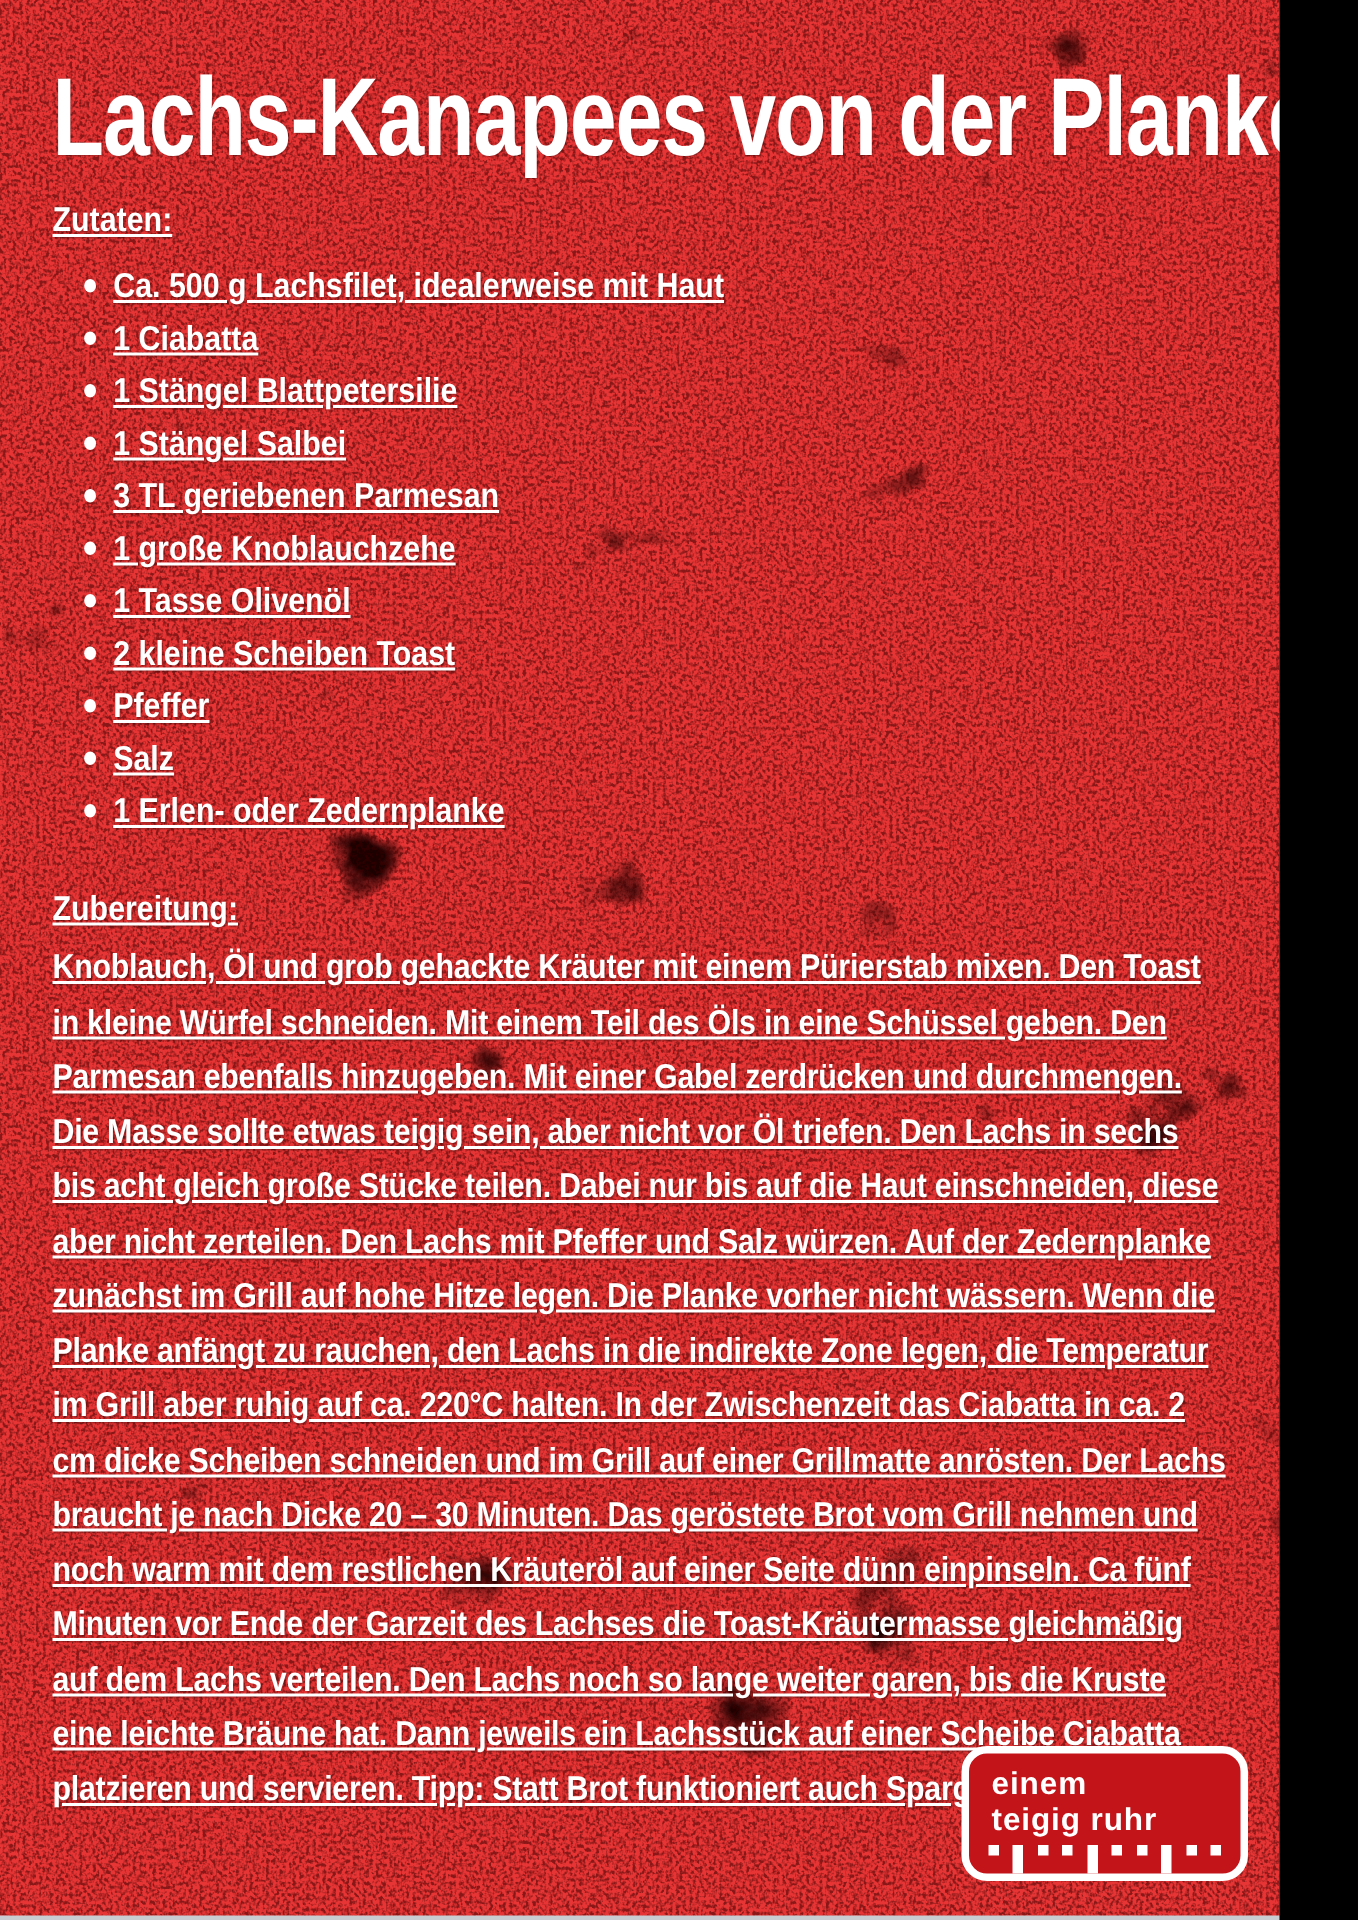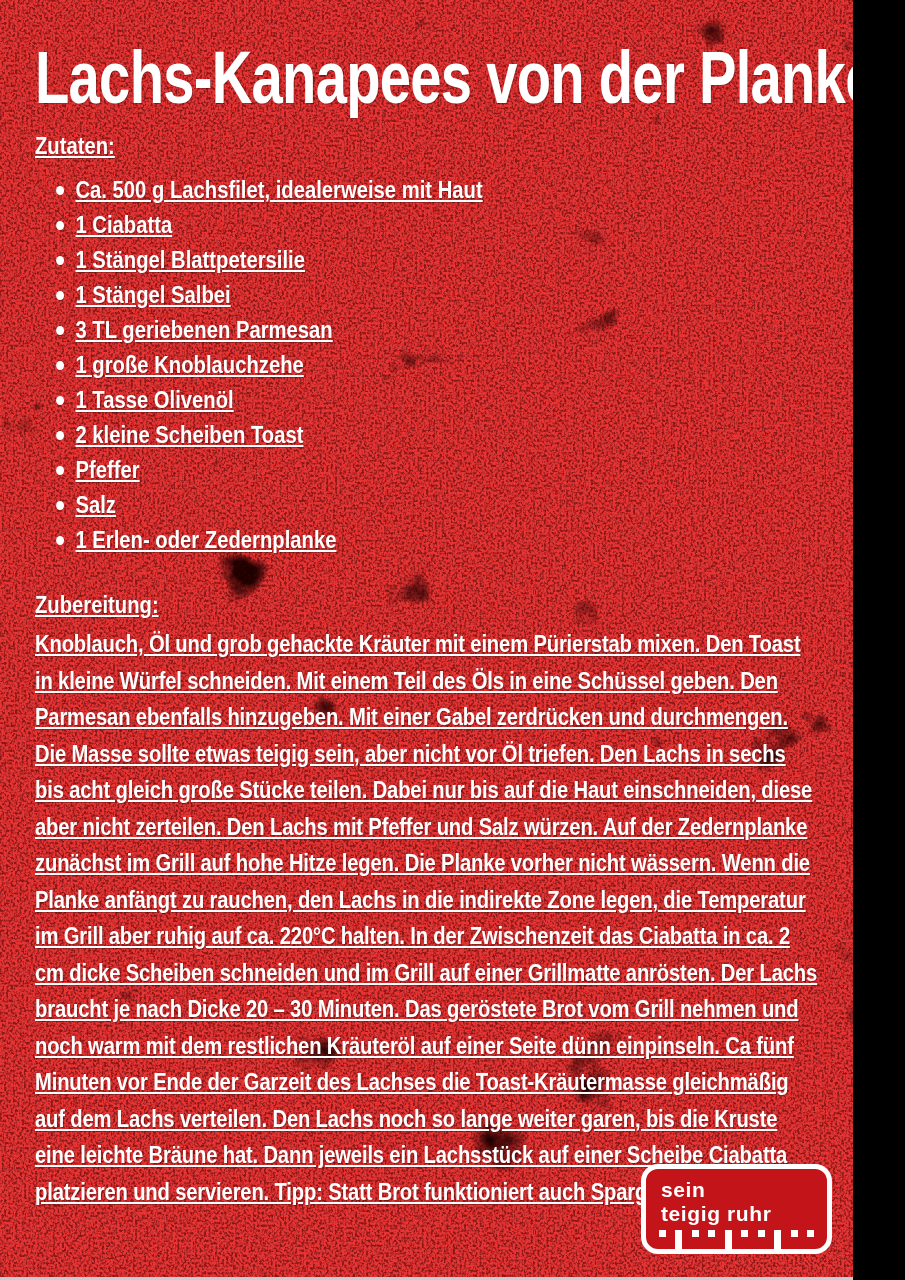--- a/index.html
+++ b/index.html
@@ -200,21 +200,21 @@
         </ul>
 
       <div class="section-heading prep-heading">Zubereitung:</div>
 
       <p class="prep-text">Knoblauch, Öl und grob gehackte Kräuter mit einem Pürierstab mixen. Den Toast in kleine Würfel schneiden. Mit einem Teil des Öls in eine Schüssel geben. Den Parmesan ebenfalls hinzugeben. Mit einer Gabel zerdrücken und durchmengen. Die Masse sollte etwas teigig sein, aber nicht vor Öl triefen. Den Lachs in sechs bis acht gleich große Stücke teilen. Dabei nur bis auf die Haut einschneiden, diese aber nicht zerteilen. Den Lachs mit Pfeffer und Salz würzen. Auf der Zedernplanke zunächst im Grill auf hohe Hitze legen. Die Planke vorher nicht wässern. Wenn die Planke anfängt zu rauchen, den Lachs in die indirekte Zone legen, die Temperatur im Grill aber ruhig auf ca. 220°C halten. In der Zwischenzeit das Ciabatta in ca. 2 cm dicke Scheiben schneiden und im Grill auf einer Grillmatte anrösten. Der Lachs braucht je nach Dicke 20 – 30 Minuten. Das geröstete Brot vom Grill nehmen und noch warm mit dem restlichen Kräuteröl auf einer Seite dünn einpinseln. Ca fünf Minuten vor Ende der Garzeit des Lachses die Toast-Kräutermasse gleichmäßig auf dem Lachs verteilen. Den Lachs noch so lange weiter garen, bis die Kruste eine leichte Bräune hat. Dann jeweils ein Lachsstück auf einer Scheibe Ciabatta platzieren und servieren. Tipp: Statt Brot funktioniert auch Spargel hervorragend.</p>
     </div>
   </div>
 
   <div class="logo">
     <div class="logo-text">
-      <div>sein</div>
+      <div>einem</div>
       <div>teigig ruhr</div>
     </div>
     <div class="dial">
       <span class="cell">
           <span class="sq"></span>
         </span>
       <span class="cell major">
           <span class="sq"></span>
         </span>
       <span class="cell">

